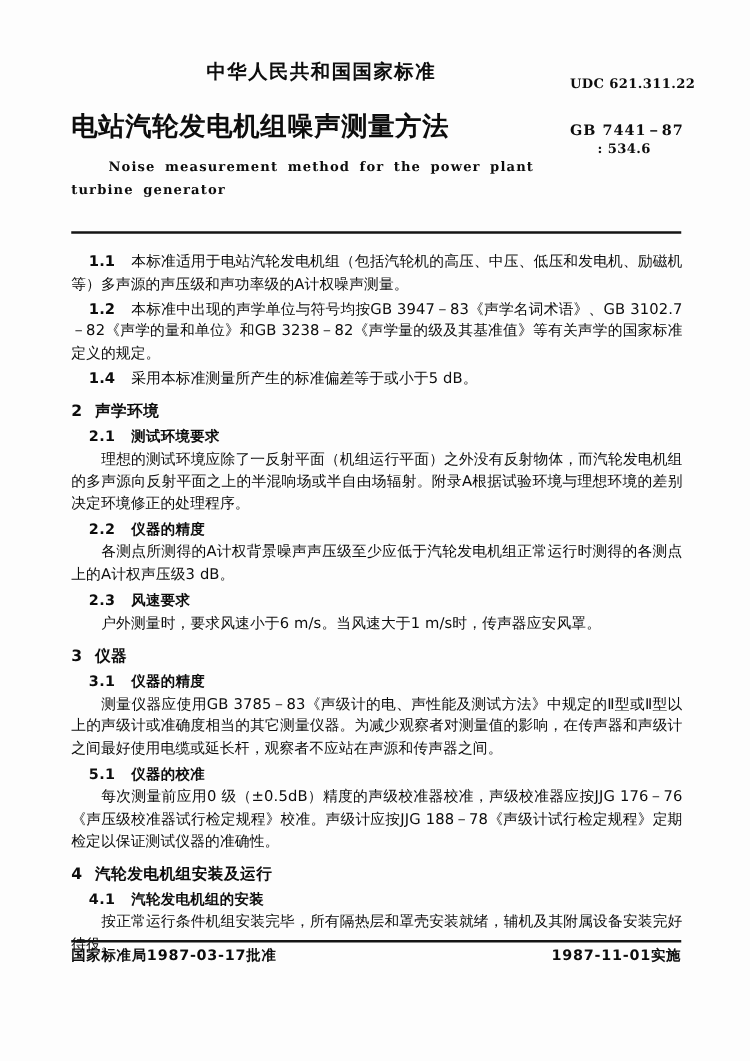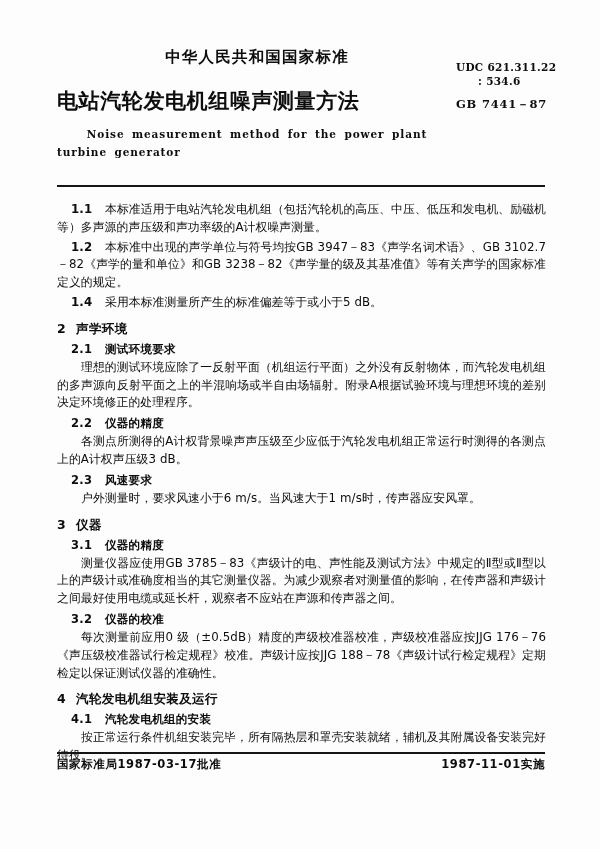--- a/index.html
+++ b/index.html
@@ -74,20 +74,21 @@
     position: absolute;
     left: 456px; top: 60px;
     font-family: "DejaVu Serif", "Liberation Serif", serif;
     font-size: 10.5px;
     font-weight: bold;
     letter-spacing: 0.3px;
     line-height: 14px;
   }
   .udc-line2 {
     padding-left: 22px;
+    margin-top: 38px;
   }
   .gb-number {
     position: absolute;
     left: 456px; top: 97px;
     font-family: "DejaVu Serif", "Liberation Serif", serif;
     font-size: 11.5px;
     font-weight: bold;
     letter-spacing: 0.8px;
   }
 
@@ -225,21 +226,21 @@
     <p class="para indent">户外测量时，要求风速小于6 m/s。当风速大于1 m/s时，传声器应安风罩。</p>
 
     <div class="sec-head">
       <span class="num">3</span><span>仪器</span>
     </div>
     <div class="sub-head">
       <span class="num">3.1</span><span>仪器的精度</span>
     </div>
     <p class="para indent">测量仪器应使用GB 3785－83《声级计的电、声性能及测试方法》中规定的Ⅱ型或Ⅱ型以上的声级计或准确度相当的其它测量仪器。为减少观察者对测量值的影响，在传声器和声级计之间最好使用电缆或延长杆，观察者不应站在声源和传声器之间。</p>
     <div class="sub-head">
-      <span class="num">3.2</span><span>仪器的校准</span>
+      <span class="num">5.1</span><span>仪器的校准</span>
     </div>
     <p class="para indent">每次测量前应用0 级（±0.5dB）精度的声级校准器校准，声级校准器应按JJG 176－76《声压级校准器试行检定规程》校准。声级计应按JJG 188－78《声级计试行检定规程》定期检定以保证测试仪器的准确性。</p>
 
     <div class="sec-head">
       <span class="num">4</span><span>汽轮发电机组安装及运行</span>
     </div>
     <div class="sub-head">
       <span class="num">4.1</span><span>汽轮发电机组的安装</span>
     </div>
     <p class="para indent">按正常运行条件机组安装完毕，所有隔热层和罩壳安装就绪，辅机及其附属设备安装完好待役。</p>

